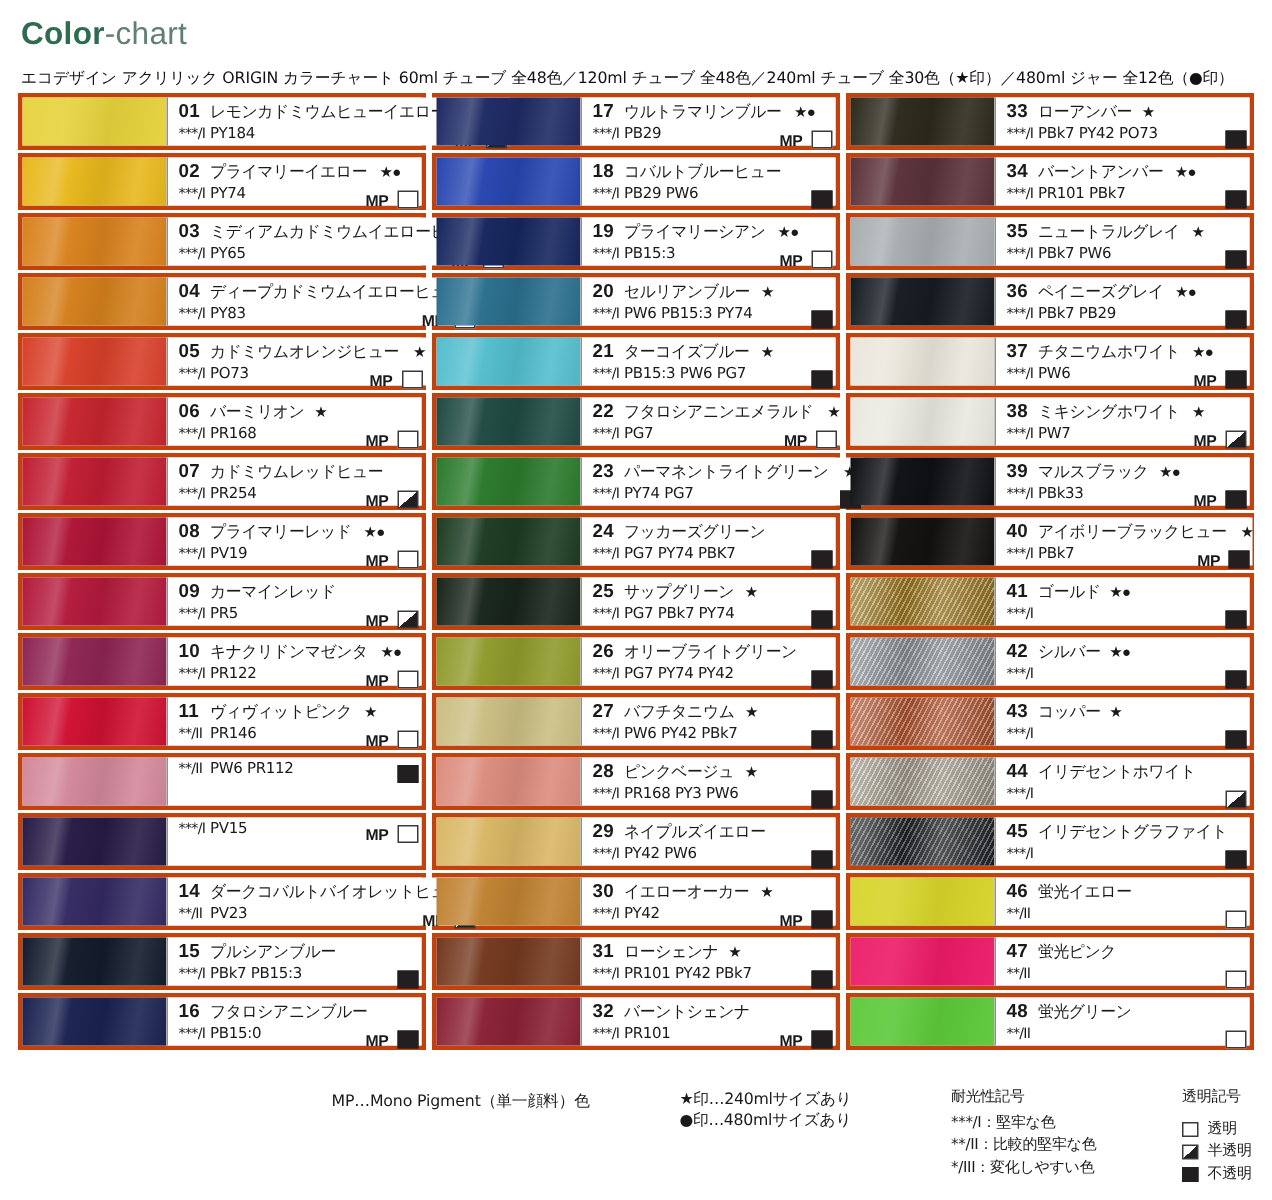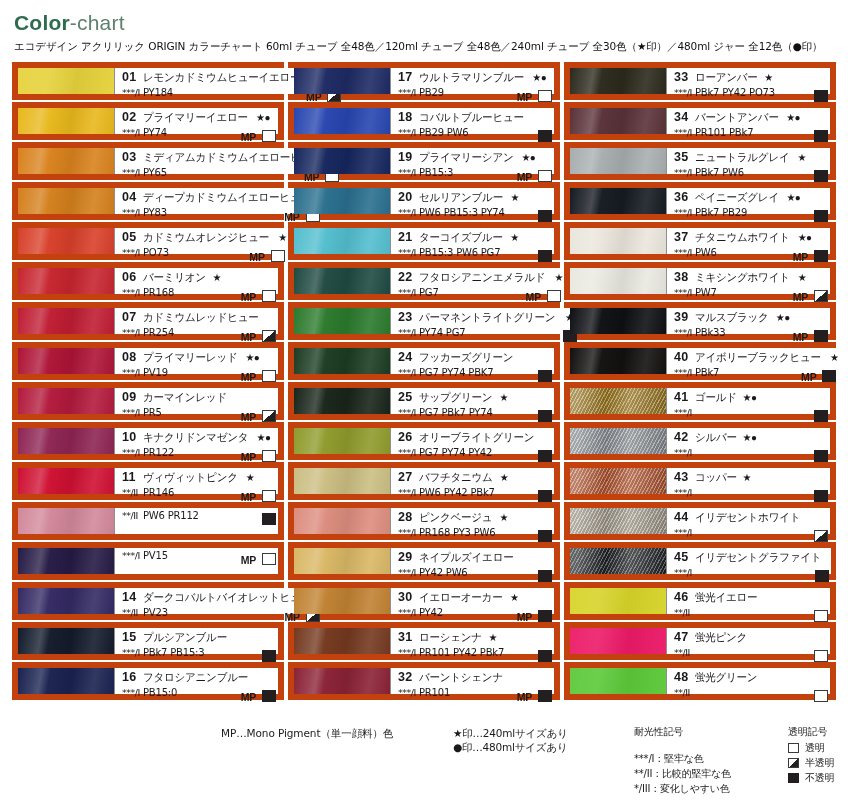--- a/index.html
+++ b/index.html
@@ -11,37 +11,37 @@
     overflow:hidden;
   }
   .page{position:relative;width:848px;height:800px;}
 
   
   .header{padding:12px 0 0 14px;}
   .title{font-size:21px;font-weight:700;letter-spacing:.2px;line-height:1;}
   .title .t1{color:#2f6b4f;}
   .title .t2{color:#5f7f70;font-weight:400;}
   .subtitle{
-    font-size:10.5px;color:#111;margin-top:7px;letter-spacing:-.1px;
+    font-size:10.5px;color:#111;margin-top:12px;letter-spacing:-.1px;
     font-family:"DejaVu Sans",sans-serif;
   }
 
   
   .grid{
     position:absolute;left:12px;top:62px;
     width:826px;
     display:flex;
     gap:4px;
   }
   .col{display:flex;flex-direction:column;gap:2px;width:272px;}
 
   .row{
     display:flex;
     height:38px;
-    border:6px solid #c2410c;
+    border:3px solid #c2410c;
     background:#fff;
     box-sizing:border-box;
   }
   .chip{
     width:96px;
     flex:0 0 96px;
     position:relative;
     overflow:hidden;
   }
   .chip .sheen{
@@ -129,27 +129,27 @@
   .f-sizes{
     position:absolute;left:437px;top:4px;
     font-size:10.5px;font-family:"DejaVu Sans",sans-serif;line-height:14px;
     letter-spacing:-.2px;
   }
   .f-light{
     position:absolute;left:618px;top:2px;
     font-size:10px;font-family:"DejaVu Sans",sans-serif;line-height:15px;
     letter-spacing:-.2px;
   }
-  .f-light .hd{margin-bottom:12px;display:block;}
+  .f-light .hd{margin-bottom:2px;display:block;}
   .f-trans{
     position:absolute;left:772px;top:2px;
     font-size:10px;font-family:"DejaVu Sans",sans-serif;line-height:15px;
     letter-spacing:-.2px;
   }
-  .f-trans .hd{margin-bottom:1px;display:block;}
+  .f-trans .hd{margin-bottom:6px;display:block;}
   .trow{display:flex;align-items:center;gap:6px;height:15px;}
   .tbox{width:11px;height:10px;box-sizing:border-box;flex:0 0 11px;}
   .tbox.transparent{border:1px solid #3a3a3a;background:#fff;}
   .tbox.semi{border:1px solid #3a3a3a;background:linear-gradient(to bottom right,#fff 0 50%,#231f20 50% 100%);}
   .tbox.opaque{border:1px solid #231f20;background:#231f20;}
 </style>
 </head>
 <body>
 
 <div class="page">

